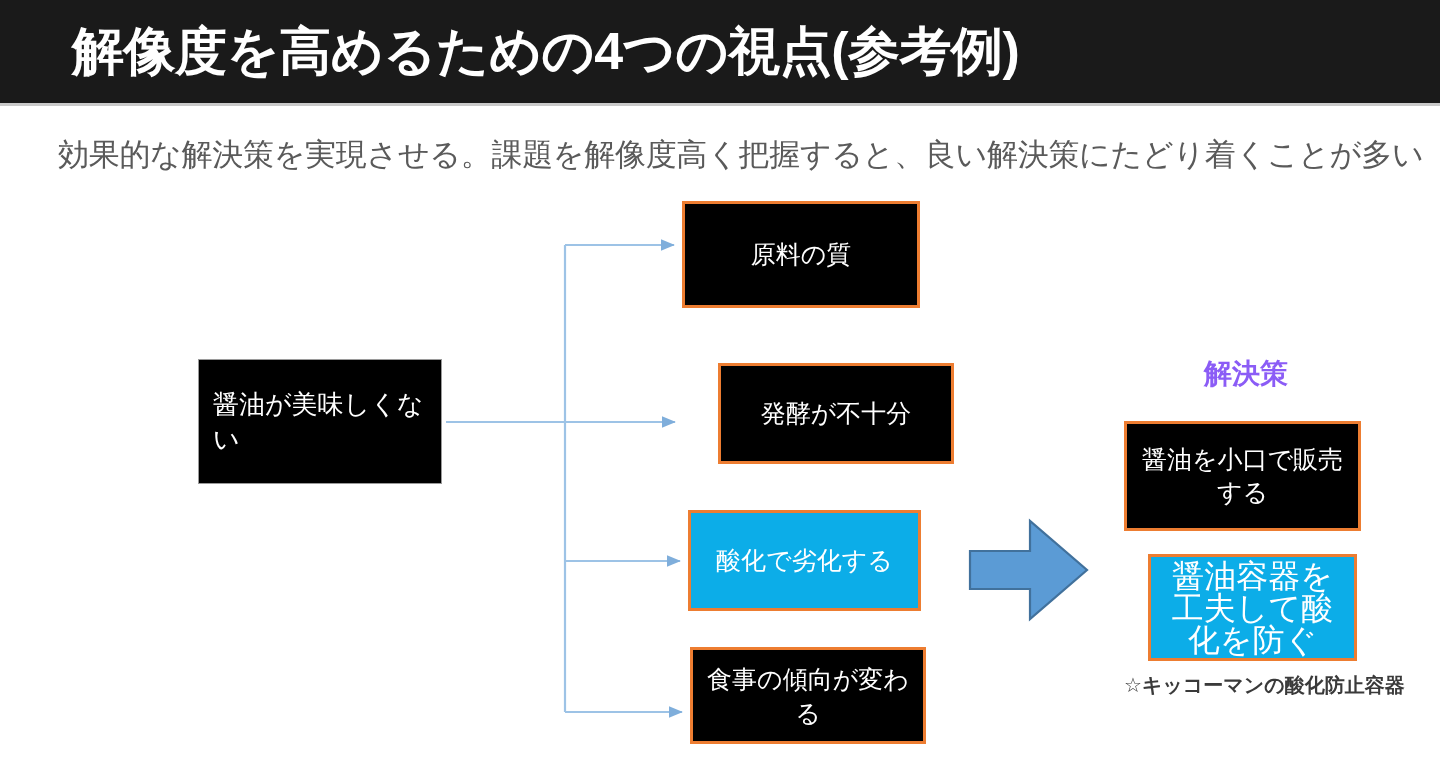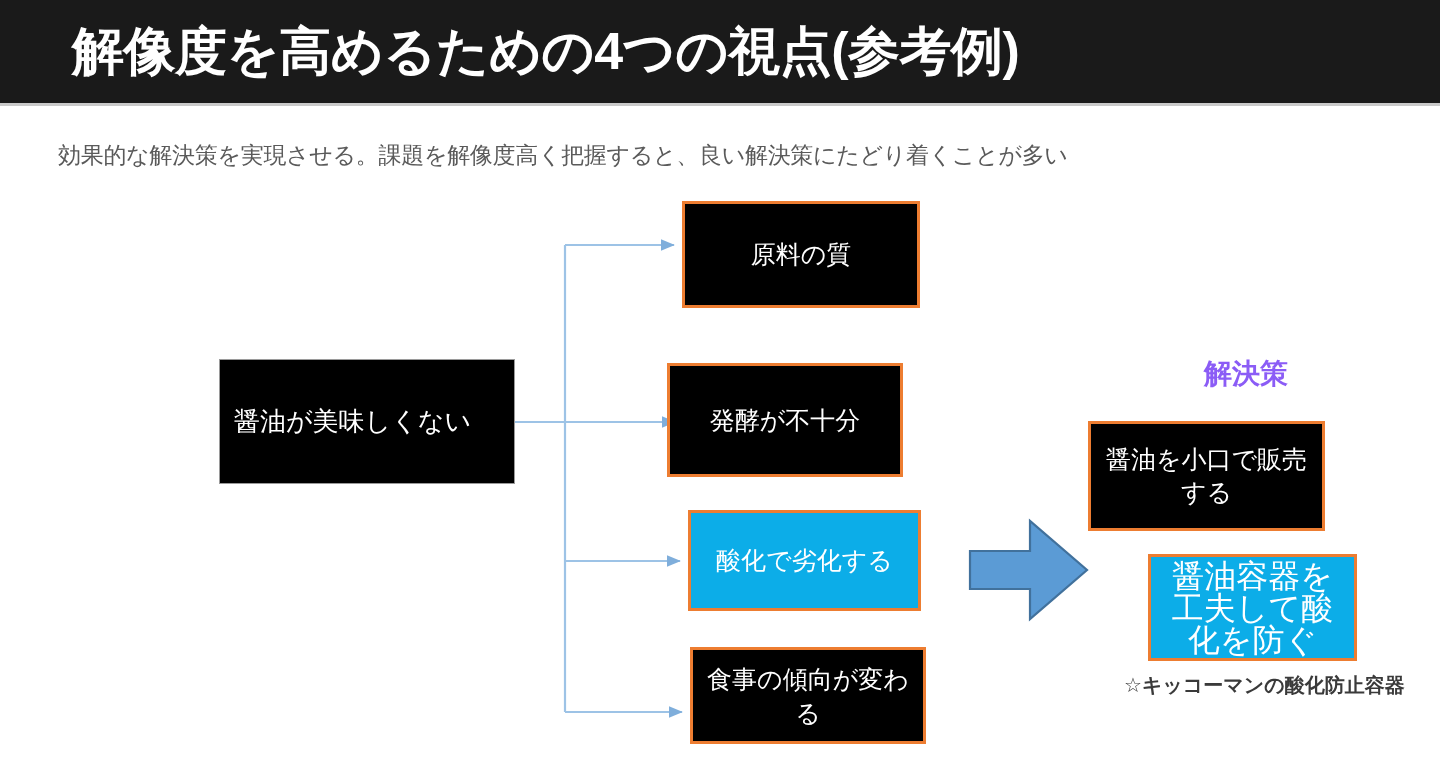--- a/index.html
+++ b/index.html
@@ -25,21 +25,21 @@
     position:absolute;left:72px;top:8px;
     font-size:52px;line-height:86px;font-weight:700;
     color:#ffffff;white-space:nowrap;
     letter-spacing:-0.5px;
   }
 
   
   .subtitle{
     position:absolute;left:58px;top:133px;
     width:1370px;
-    font-size:23px;line-height:44px;font-weight:400;
+    font-size:31px;line-height:44px;font-weight:400;
     color:#5a5a5a;white-space:nowrap;
     letter-spacing:-0.3px;
   }
 
   
   .node{
     position:absolute;
     display:flex;align-items:center;justify-content:flex-start;
     text-align:center;
     color:#ffffff;
@@ -55,29 +55,29 @@
   .node.black-orange{
     background:#000000;
     border:3px solid #ED7D31;
   }
   .node.cyan-orange{
     background:#0CADE8;
     border:3px solid #ED7D31;
   }
 
   
-  #node-root{left:198px;top:359px;width:296px;height:125px;font-size:26px;margin-left:21px;}
+  #node-root{left:198px;top:359px;width:244px;height:125px;font-size:26px;}
   #node-root .node-label{text-align:left;padding-left:14px;}
 
   #node-b1{left:682px;top:201px;width:238px;height:107px;font-size:25px;}
-  #node-b2{left:667px;top:363px;width:236px;height:114px;font-size:25px;}
+  #node-b2{left:718px;top:363px;width:236px;height:101px;font-size:25px;}
   #node-b3{left:688px;top:510px;width:233px;height:101px;font-size:25px;}
   #node-b4{left:690px;top:647px;width:236px;height:97px;font-size:25px;line-height:34px;}
 
-  #node-s1{left:1088px;top:421px;width:237px;height:110px;font-size:25px;line-height:33px;}
+  #node-s1{left:1124px;top:421px;width:237px;height:110px;font-size:25px;line-height:33px;}
   #node-s2{left:1148px;top:554px;width:209px;height:107px;font-size:32px;line-height:32px;}
 
   
   .solution-heading{
     position:absolute;left:1204px;top:355px;
     font-size:28px;font-weight:700;color:#8b5cf6;
     white-space:nowrap;
   }
 
   

